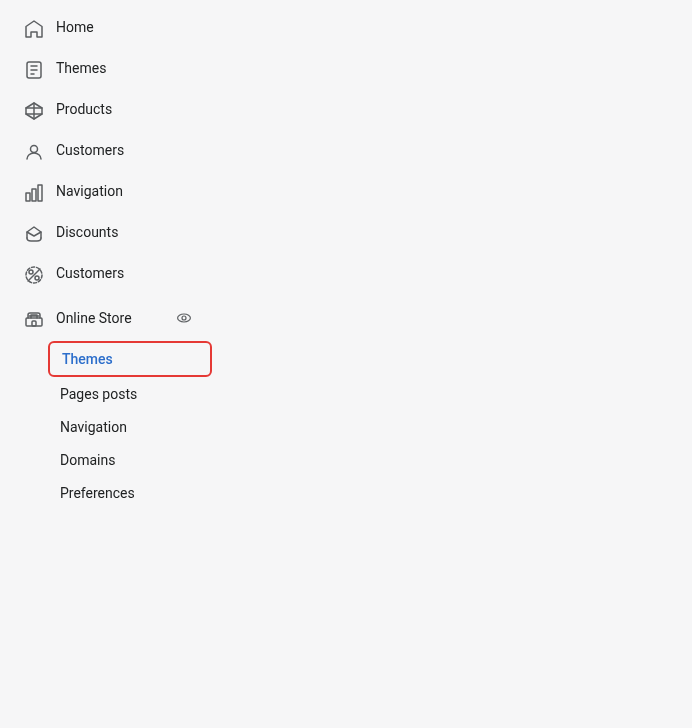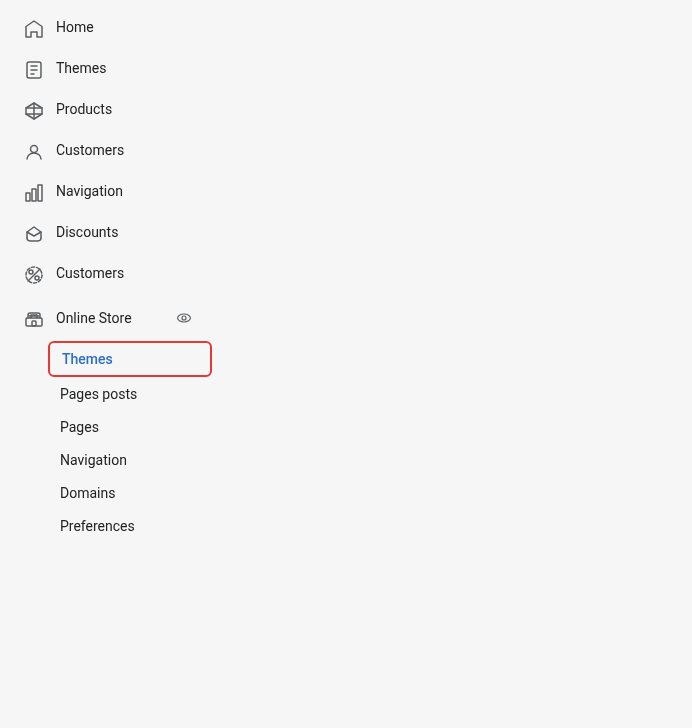--- a/index.html
+++ b/index.html
@@ -256,23 +256,20 @@
   <div class="sub-nav">
 
     <div class="sub-nav-item active">
       <span>Themes</span>
     </div>
 
     <div class="sub-nav-item">
       <span>Pages posts</span>
     </div>
 
-    <div class="sub-nav-item">
-      <span>Pages</span>
-    </div>
 
     <div class="sub-nav-item">
       <span>Navigation</span>
     </div>
 
     <div class="sub-nav-item">
       <span>Domains</span>
     </div>
 
     <div class="sub-nav-item">

